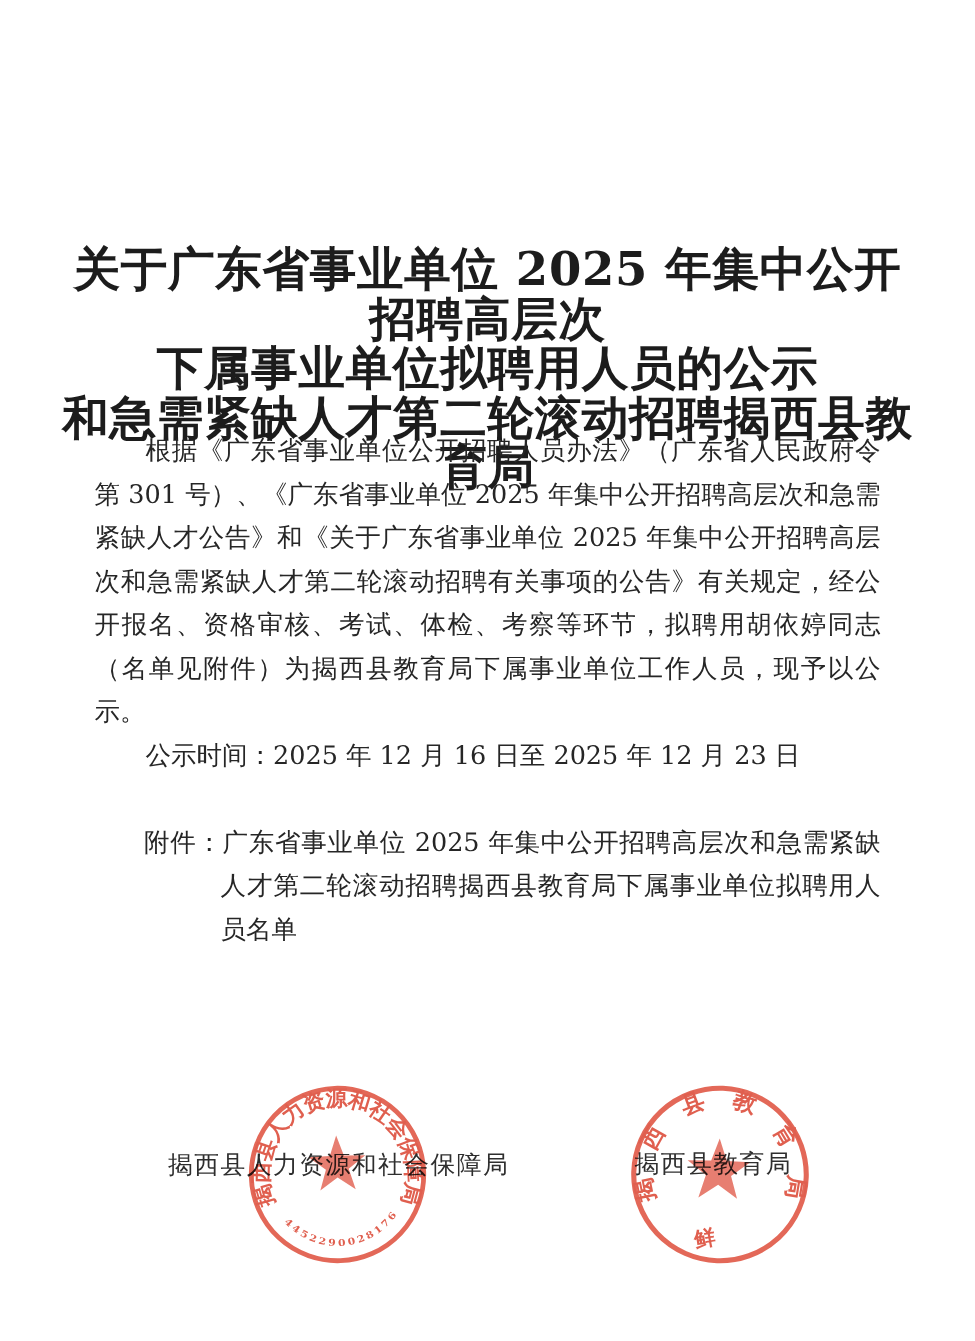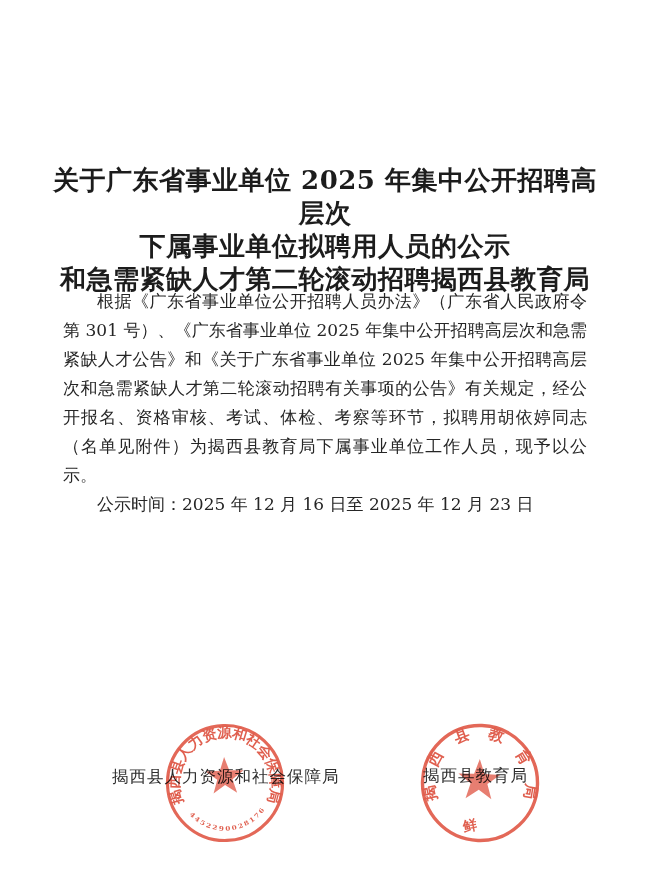--- a/index.html
+++ b/index.html
@@ -10,21 +10,21 @@
     background:#ffffff;
     overflow:hidden;
     font-family:"DejaVu Serif","Liberation Serif",serif;
     color:#262626;
   }
   .doc-title{
     position:absolute;
     top:164px;left:40px;right:40px;
     text-align:center;
     font-weight:bold;
-    font-size:26px;
+    font-size:31px;
     line-height:33px;
     color:#1c1c1c;
     letter-spacing:0.5px;
   }
   .doc-body{
     position:absolute;
     top:287px;left:63px;
     width:524px;
     font-size:17px;
     line-height:29px;
@@ -66,20 +66,21 @@
 
   <div class="doc-title">
     <div>关于广东省事业单位 2025 年集中公开招聘高层次</div>
     <div>下属事业单位拟聘用人员的公示</div>
     <div>和急需紧缺人才第二轮滚动招聘揭西县教育局</div>
   </div>
 
   <div class="doc-body">
     <p>根据《广东省事业单位公开招聘人员办法》（广东省人民政府令第 301 号）、《广东省事业单位 2025 年集中公开招聘高层次和急需紧缺人才公告》和《关于广东省事业单位 2025 年集中公开招聘高层次和急需紧缺人才第二轮滚动招聘有关事项的公告》有关规定，经公开报名、资格审核、考试、体检、考察等环节，拟聘用胡依婷同志（名单见附件）为揭西县教育局下属事业单位工作人员，现予以公示。</p>
     <p>公示时间：2025 年 12 月 16 日至 2025 年 12 月 23 日</p>
+    <div class="attachment"><span>附件：</span><span>广东省事业单位 2025 年集中公开招聘高层次和急需紧缺人才第二轮滚动招聘揭西县教育局下属事业单位拟聘用人员名单</span></div>
   </div>
 
   <div class="sig sig-left-org">揭西县人力资源和社会保障局</div>
   <div class="sig sig-right-org">揭西县教育局</div>
 
   <svg class="seal seal-left" viewBox="0 0 124 124" aria-hidden="true">
     <defs>
       <path id="arcL" d="M 19.6 80 A 46 46 0 1 1 104.4 80" fill="none"></path>
       <path id="codeL" d="M 24 91 A 48 48 0 0 0 100 91" fill="none"></path>
     </defs>

